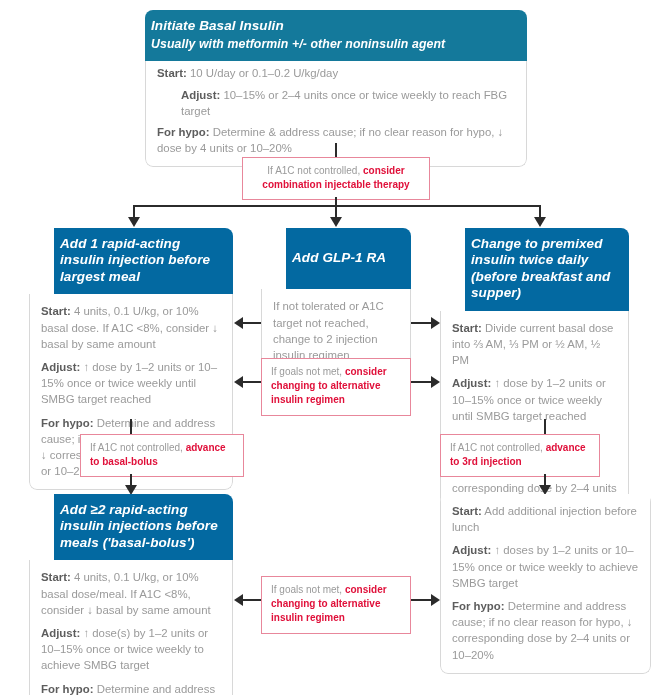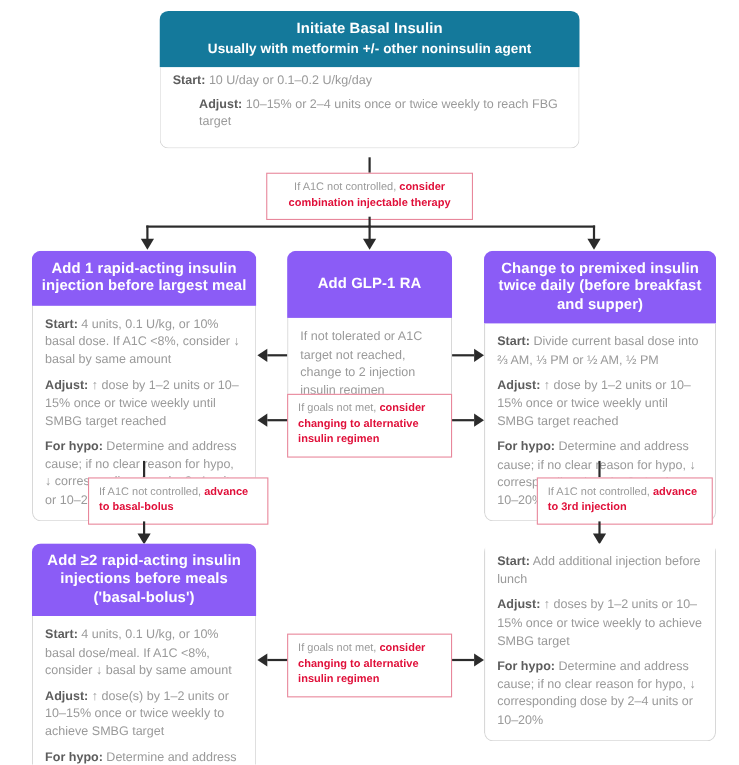--- a/index.html
+++ b/index.html
@@ -17,28 +17,28 @@
   
   .card {
     position: absolute;
     border-radius: 8px;
     overflow: hidden;
     background: #ffffff;
   }
   .card .hdr {
     color: #ffffff;
     font-weight: bold;
-    text-align: center;
     line-height: 1.22;
     font-size: 13.5px;
     letter-spacing: .1px;
     padding: 8px 6px 9px 6px;
+    font-style: italic;
   }
   .hdr-teal { background: #14799b; }
-  .hdr-green { background: #8b5cf6; }
+  .hdr-green { background: #0369a1; margin-left: 25px; }
 
   .card .body {
     border: 1px solid #d8d8d8;
     border-top: none;
     border-bottom-left-radius: 8px;
     border-bottom-right-radius: 8px;
     padding: 9px 11px 10px 11px;
     color: #9a9a9a;
     font-size: 11.4px;
     line-height: 1.42;
@@ -94,20 +94,23 @@
       <div>Initiate Basal Insulin</div>
       <div style="font-size:12.3px; font-weight:bold; margin-top:3px;">Usually with metformin +/- other noninsulin agent</div>
     </div>
     <div class="body" style="padding-top:4px;">
       <p style="margin-bottom:5px;">
         <b>Start:</b><span> 10 U/day or 0.1–0.2 U/kg/day</span>
       </p>
       <p style="margin-bottom:5px;margin-left:24px;">
         <b>Adjust:</b><span> 10–15% or 2–4 units once or twice weekly to reach FBG target</span>
       </p>
+      <p>
+        <b>For hypo:</b><span> Determine &amp; address cause; if no clear reason for hypo, ↓ dose by 4 units or 10–20%</span>
+      </p>
     </div>
   </div>
 
   <div class="vline" style="left:335px; top:143px; height:15px;"></div>
 
   <div class="redbox" style="left:242px; top:157px; width:188px; text-align:center;">
     <span>If A1C not controlled, </span><b>consider combination injectable therapy</b>
   </div>
 
   <div class="vline" style="left:335px; top:197px; height:10px;"></div>
@@ -135,21 +138,21 @@
         <b>For hypo:</b><span> Determine and address cause; if no clear reason for hypo, ↓ corresponding dose by 2–4 units or 10–20%</span>
       </p>
     </div>
   </div>
 
   <div class="card" style="left:261px; top:228px; width:150px;">
     <div class="hdr hdr-green" style="padding-top:22px; padding-bottom:23px;">Add GLP-1 RA</div>
     <div class="body" style="min-height:64px;">If not tolerated or A1C target not reached, change to 2 injection insulin regimen</div>
   </div>
 
-  <div class="card" style="left:440px; top:228px; width:211px;">
+  <div class="card" style="left:440px; top:228px; width:189px;">
     <div class="hdr hdr-green">Change to premixed insulin twice daily (before breakfast and supper)</div>
     <div class="body">
       <p>
         <b>Start:</b><span> Divide current basal dose into ⅔ AM, ⅓ PM or ½ AM, ½ PM</span>
       </p>
       <p>
         <b>Adjust:</b><span> ↑ dose by 1–2 units or 10–15% once or twice weekly until SMBG target reached</span>
       </p>
       <p>
         <b>For hypo:</b><span> Determine and address cause; if no clear reason for hypo, ↓ corresponding dose by 2–4 units or 10–20%</span>
@@ -177,21 +180,21 @@
 
   <div class="redbox" style="left:62px; top:434px; width:164px;margin-left:18px;">
     <span>If A1C not controlled, </span><b>advance to basal-bolus</b>
   </div>
 
   <div class="vline" style="left:130px; top:474px; height:13px;"></div>
   <div class="arrow-down" style="left:125px; top:485px;"></div>
 
   <div class="vline" style="left:544px; top:419px; height:15px;"></div>
 
-  <div class="redbox" style="left:488px; top:434px; width:160px;">
+  <div class="redbox" style="left:440px; top:434px; width:160px;">
     <span>If A1C not controlled, </span><b>advance to 3rd injection</b>
   </div>
 
   <div class="vline" style="left:544px; top:474px; height:13px;"></div>
   <div class="arrow-down" style="left:539px; top:485px;"></div>
 
   <div class="card" style="left:29px; top:494px; width:204px;">
     <div class="hdr hdr-green">Add ≥2 rapid-acting insulin injections before meals ('basal-bolus')</div>
     <div class="body">
       <p>

